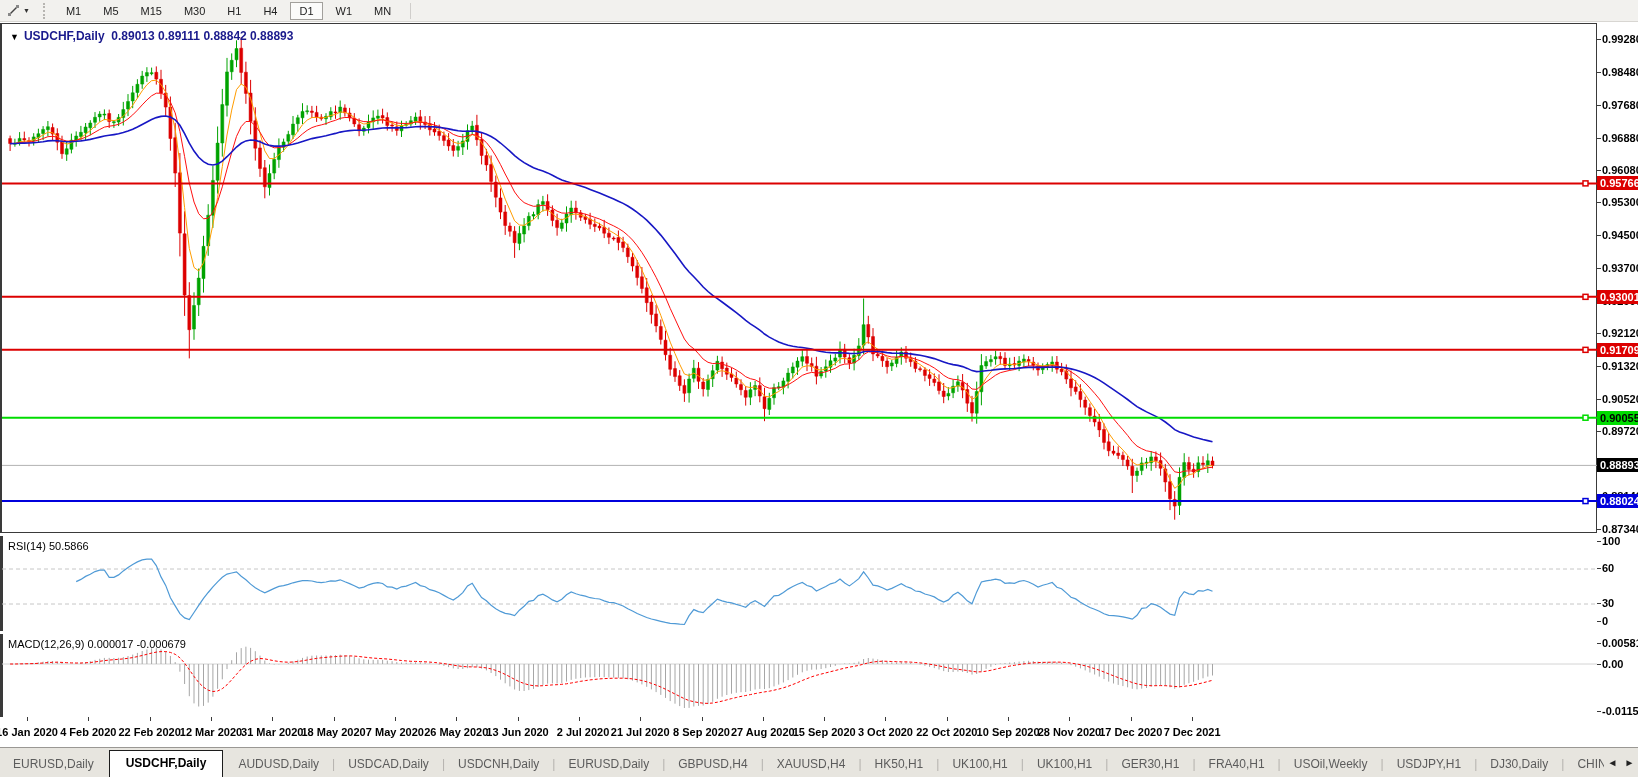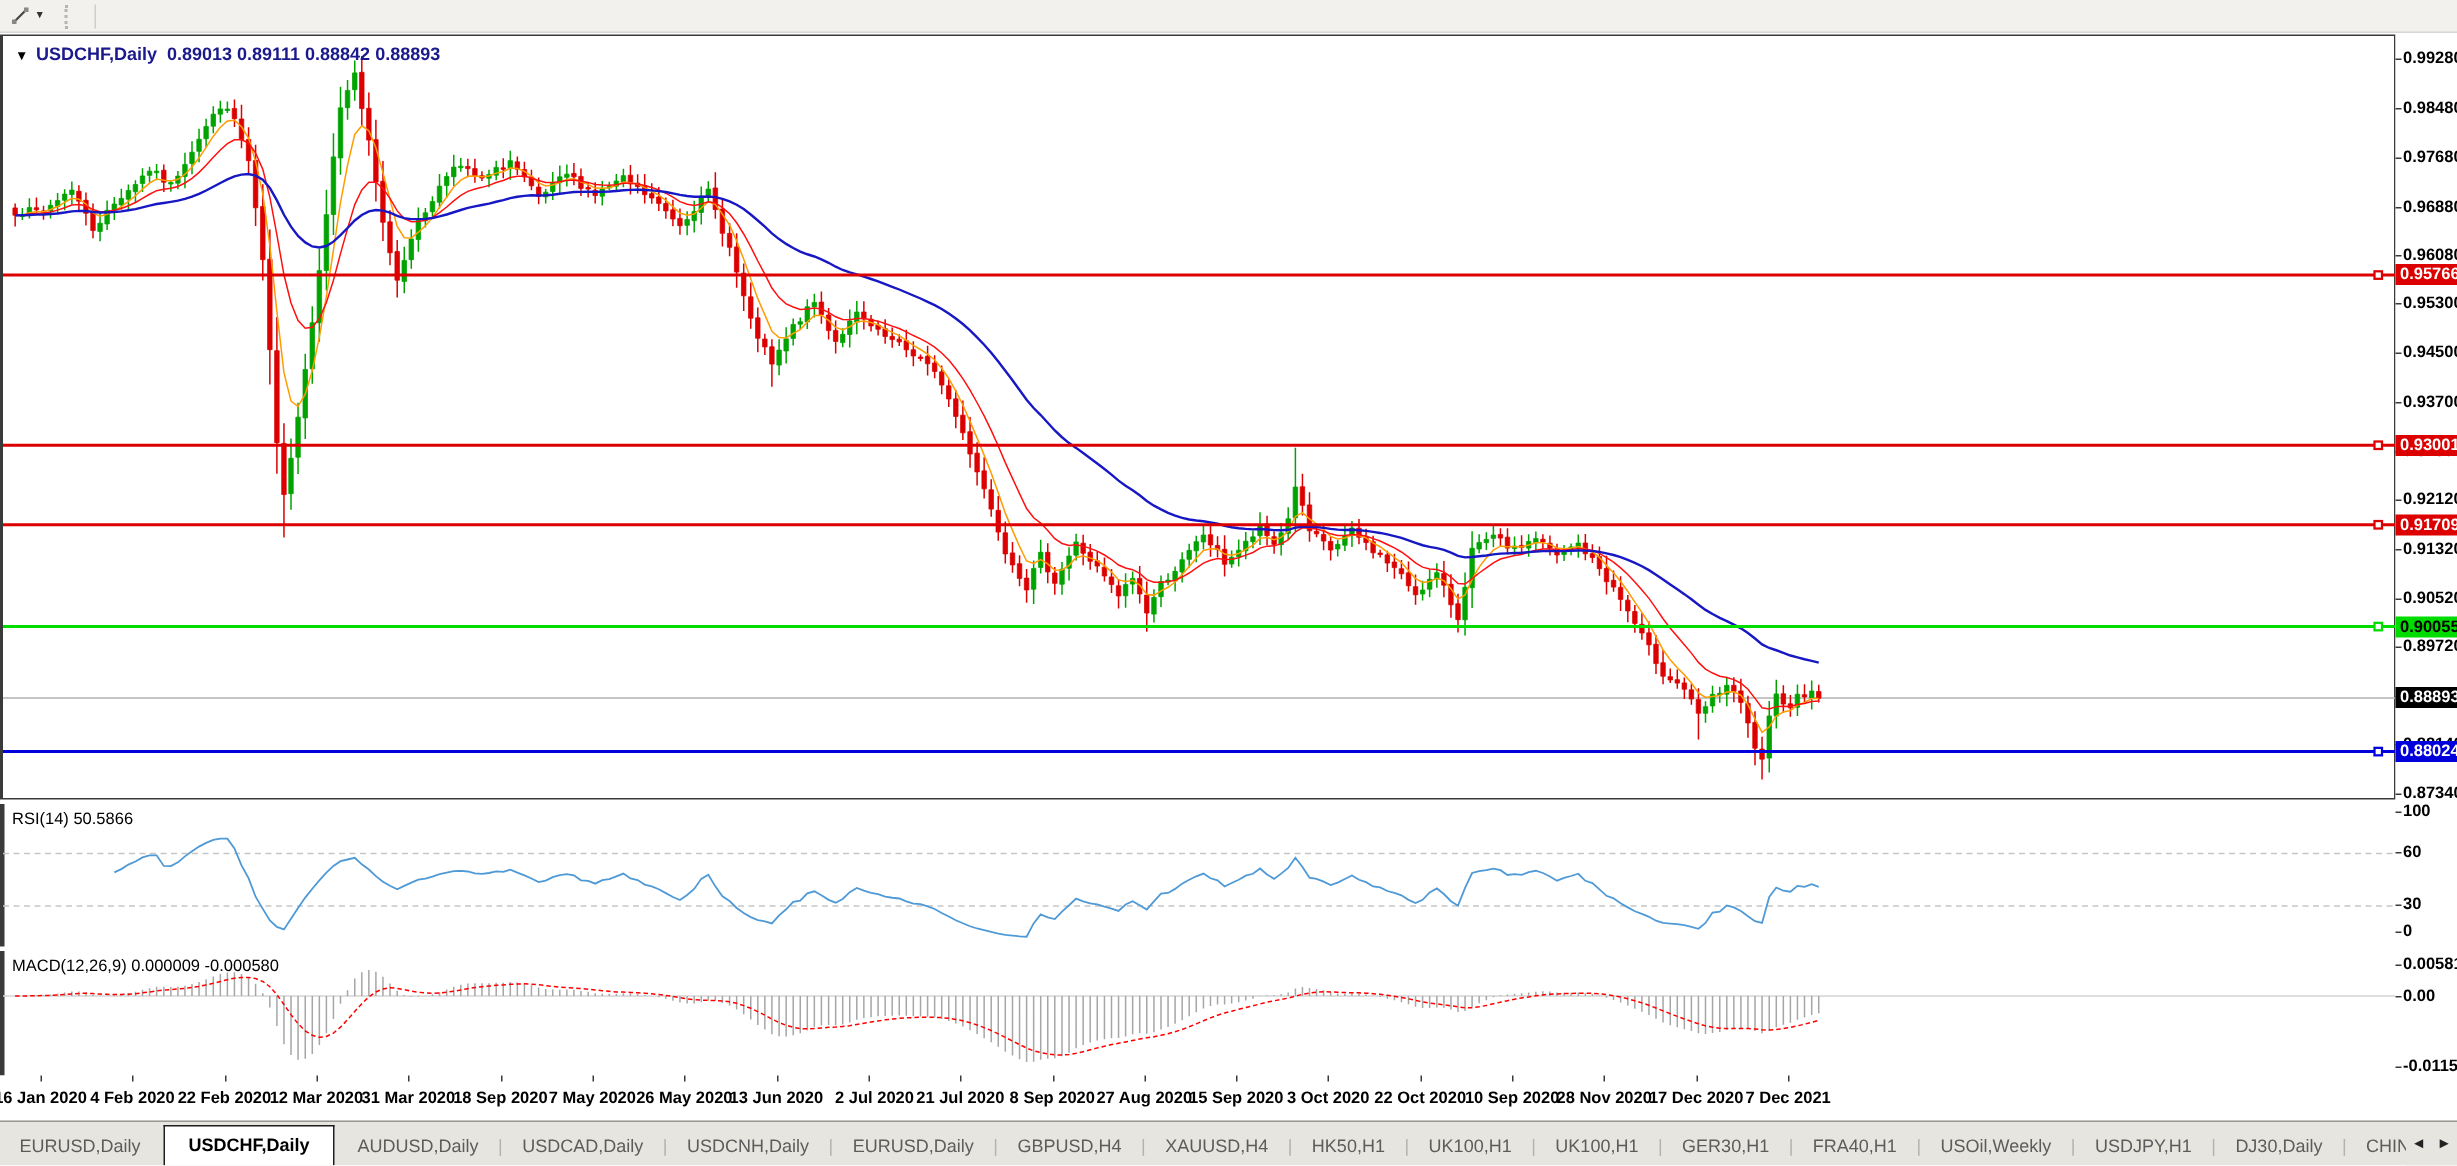--- a/index.html
+++ b/index.html
@@ -56,20 +56,31 @@
   <div id="toolbar">
     <div id="tool-icon-wrap">
       <svg width="13" height="13">
         <path d="M2 11 L11 2" stroke="#444" stroke-width="1.4" fill="none"></path>
         <rect x="1" y="9" width="3" height="3" fill="#888"></rect>
         <rect x="9" y="1" width="3" height="3" fill="#888"></rect>
       </svg>
       <span id="tool-dd">▼</span>
     </div>
     <div id="toolbar-grip"></div>
+    <div id="tf-buttons" style="display: flex;">
+        <div class="tf-btn">M1</div>
+        <div class="tf-btn">M5</div>
+        <div class="tf-btn">M15</div>
+        <div class="tf-btn">M30</div>
+        <div class="tf-btn">H1</div>
+        <div class="tf-btn">H4</div>
+        <div class="tf-btn active">D1</div>
+        <div class="tf-btn">W1</div>
+        <div class="tf-btn">MN</div>
+      </div>
     <div id="tf-end-sep"></div>
   </div>
 
   <div class="pane" id="main-pane" style="top:23px;height:510px">
     <div id="chart-title"><span class="menu-glyph">▼</span><span>USDCHF,Daily</span><span>  </span><span>0.89013 0.89111 0.88842 0.88893</span></div>
     <svg id="main-svg" width="1595" height="508">
         <line x1="0" y1="441.40193861066246" x2="1595" y2="441.40193861066246" stroke="#b2b2b2" stroke-width="1"></line>
         <path d="M12.9 114.7L12.9 122.7M17.6 108.1L17.6 121.6M31.7 109.2L31.7 121.6M36.4 104.7L36.4 118.2M41.1 102.1L41.1 116.1M45.9 97.0L45.9 112.3M64.7 116.8L64.7 136.9M69.4 109.6L69.4 129.4M74.2 107.4L74.2 122.7M78.9 101.9L78.9 115.9M83.6 99.0L83.6 116.3M88.3 96.2L88.3 111.3M93 88.1L93 104.0M97.7 87.2L97.7 97.7M102.4 85.4L102.4 96.1M111.9 96.2L111.9 103.9M116.6 90.0L116.6 102.1M121.3 77.9L121.3 101.5M126 70.1L126 92.1M130.7 61.9L130.7 84.2M135.4 55.2L135.4 74.2M140.2 46.9L140.2 64.8M144.9 43.2L144.9 57.9M149.6 43.6L149.6 51.3M192 268.3L192 315.8M196.7 244.5L196.7 292.0M201.5 211.8L201.5 268.6M206.2 180.2L206.2 231.8M210.9 141.9L210.9 203.9M215.6 102.5L215.6 169.6M220.3 64.9L220.3 132.6M225 33.9L225 92.5M229.7 29.4L229.7 55.9M234.5 16.3L234.5 43.2M267.5 140.5L267.5 171.5M272.2 128.8L272.2 155.2M276.9 114.4L276.9 143.8M281.6 114.6L281.6 127.6M286.3 106.8L286.3 121.1M291 92.0L291 115.0M295.8 90.8L295.8 107.9M300.5 79.2L300.5 100.0M305.2 81.3L305.2 90.5M324 89.2L324 100.9M328.8 83.2L328.8 96.1M338.2 76.5L338.2 95.8M361.8 101.8L361.8 111.7M366.5 90.6L366.5 109.4M371.2 86.4L371.2 105.1M375.9 85.6L375.9 100.4M399.5 96.7L399.5 113.0M404.2 97.2L404.2 102.7M408.9 92.0L408.9 102.6M413.6 88.5L413.6 100.9M456.1 116.8L456.1 132.9M460.8 109.9L460.8 131.0M465.5 100.4L465.5 125.7M470.2 96.9L470.2 111.0M517.4 202.1L517.4 226.2M522.1 194.1L522.1 218.4M526.8 188.3L526.8 206.4M531.5 187.7L531.5 195.5M536.2 175.5L536.2 195.3M540.9 171.9L540.9 187.6M559.8 194.8L559.8 207.5M564.5 182.4L564.5 207.7M569.2 176.7L569.2 198.8M687.1 349.6L687.1 378.6M691.8 335.9L691.8 358.4M706 350.6L706 372.5M710.7 340.9L710.7 363.0M715.4 331.8L715.4 349.7M748.4 358.2L748.4 381.1M753.1 357.0L753.1 372.2M767.3 368.8L767.3 391.0M772 359.6L772 380.7M776.7 358.1L776.7 366.2M781.4 353.7L781.4 370.3M786.1 344.1L786.1 364.4M790.8 338.5L790.8 354.4M795.5 333.2L795.5 350.9M800.3 326.1L800.3 342.4M819.1 343.0L819.1 354.5M823.8 335.6L823.8 353.7M828.5 330.6L828.5 348.8M833.3 329.9L833.3 341.5M838 317.5L838 339.4M852.1 324.7L852.1 346.4M856.8 314.1L856.8 335.8M861.6 274.5L861.6 330.1M889.8 336.0L889.8 347.0M894.6 326.4L894.6 343.3M899.3 323.4L899.3 340.7M946.4 363.2L946.4 376.3M951.1 355.6L951.1 374.1M955.9 351.5L955.9 367.8M974.7 357.6L974.7 399.7M979.4 330.1L979.4 381.3M984.1 332.1L984.1 344.9M988.9 330.9L988.9 342.6M993.6 326.7L993.6 340.8M1007.7 333.7L1007.7 346.4M1017.1 332.1L1017.1 347.1M1021.9 330.4L1021.9 343.1M1040.7 339.4L1040.7 350.0M1045.4 338.3L1045.4 346.2M1050.2 332.3L1050.2 347.8M1135 443.5L1135 457.9M1139.7 433.2L1139.7 451.1M1144.5 433.9L1144.5 444.5M1149.2 427.1L1149.2 446.8M1177.5 443.4L1177.5 491.0M1182.2 429.2L1182.2 461.6M1196.3 432.3L1196.3 453.3M1205.8 429.6L1205.8 449.0" stroke="#00a300" stroke-width="1" fill="none"></path>
         <path d="M8.1 111.6L8.1 127.0M22.3 107.6L22.3 117.9M27 113.2L27 122.5M50.6 99.5L50.6 117.0M55.3 104.3L55.3 126.3M60 111.7L60 134.8M107.2 85.6L107.2 104.0M154.3 42.4L154.3 60.6M159 45.8L159 74.9M163.7 60.9L163.7 91.9M168.4 72.5L168.4 126.7M173.2 98.8L173.2 163.0M177.9 129.0L177.9 232.4M182.6 187.3L182.6 291.9M187.3 258.2L187.3 334.4M239.2 13.3L239.2 60.4M243.9 37.7L243.9 79.8M248.6 55.9L248.6 110.4M253.3 83.3L253.3 136.6M258 116.1L258 152.9M262.8 136.0L262.8 174.3M309.9 81.9L309.9 94.1M314.6 81.8L314.6 97.9M319.3 90.1L319.3 96.7M333.5 81.5L333.5 94.8M342.9 80.3L342.9 92.6M347.6 83.9L347.6 97.4M352.3 89.1L352.3 102.9M357.1 94.4L357.1 112.2M380.6 84.7L380.6 99.5M385.3 88.4L385.3 106.6M390.1 97.7L390.1 107.7M394.8 97.5L394.8 111.7M418.3 86.0L418.3 105.7M423.1 92.1L423.1 105.0M427.8 92.0L427.8 111.6M432.5 98.1L432.5 111.8M437.2 100.6L437.2 116.6M441.9 107.6L441.9 121.9M446.6 109.1L446.6 126.8M451.3 115.0L451.3 132.5M474.9 90.8L474.9 121.8M479.6 108.4L479.6 140.4M484.4 124.9L484.4 146.9M489.1 131.5L489.1 167.9M493.8 151.6L493.8 183.3M498.5 164.4L498.5 195.1M503.2 181.0L503.2 210.9M507.9 198.5L507.9 212.6M512.6 202.2L512.6 233.9M545.6 170.3L545.6 191.9M550.4 181.4L550.4 202.3M555.1 189.7L555.1 211.7M573.9 176.8L573.9 195.7M578.7 186.0L578.7 197.0M583.4 189.9L583.4 199.6M588.1 188.8L588.1 205.2M592.8 194.4L592.8 207.9M597.5 198.8L597.5 206.7M602.2 195.9L602.2 214.1M606.9 203.5L606.9 220.1M611.7 212.4L611.7 216.8M616.4 206.5L616.4 226.3M621.1 212.8L621.1 228.2M625.8 219.7L625.8 238.9M630.5 228.9L630.5 247.4M635.2 236.0L635.2 261.5M639.9 243.0L639.9 269.4M644.7 254.0L644.7 287.9M649.4 270.9L649.4 299.6M654.1 280.9L654.1 308.3M658.8 295.5L658.8 320.5M663.5 306.7L663.5 336.5M668.2 323.7L668.2 351.7M673 337.3L673 357.9M677.7 346.1L677.7 366.9M682.4 355.3L682.4 377.9M696.5 338.1L696.5 364.9M701.2 354.0L701.2 372.5M720.1 332.5L720.1 352.9M724.8 338.6L724.8 355.9M729.5 343.6L729.5 357.7M734.3 347.6L734.3 363.7M739 355.3L739 371.3M743.7 362.0L743.7 381.6M757.8 353.4L757.8 378.3M762.5 363.7L762.5 397.2M805 324.7L805 347.1M809.7 333.5L809.7 347.6M814.4 332.8L814.4 360.4M842.7 319.9L842.7 339.5M847.4 330.2L847.4 345.1M866.3 291.8L866.3 319.7M871 304.1L871 337.1M875.7 326.1L875.7 334.1M880.4 326.7L880.4 342.9M885.1 333.7L885.1 349.6M904 322.0L904 338.8M908.7 328.5L908.7 342.8M913.4 333.1L913.4 348.4M918.1 342.5L918.1 347.6M922.9 343.1L922.9 357.3M927.6 345.2L927.6 361.9M932.3 349.4L932.3 362.2M937 350.3L937 370.4M941.7 359.0L941.7 379.2M960.6 350.0L960.6 374.2M965.3 358.9L965.3 387.9M970 371.9L970 397.6M998.3 328.1L998.3 340.7M1003 328.2L1003 345.5M1012.4 332.9L1012.4 345.2M1026.6 332.2L1026.6 342.1M1031.3 333.0L1031.3 346.3M1036 338.5L1036 351.7M1054.9 332.0L1054.9 349.5M1059.6 338.9L1059.6 351.3M1064.3 340.4L1064.3 359.9M1069 346.5L1069 372.3M1073.7 356.3L1073.7 370.5M1078.4 360.2L1078.4 383.4M1083.2 372.6L1083.2 390.9M1087.9 379.4L1087.9 397.8M1092.6 384.8L1092.6 402.5M1097.3 390.1L1097.3 413.0M1102 399.4L1102 425.4M1106.7 409.3L1106.7 432.2M1111.5 421.7L1111.5 431.4M1116.2 422.4L1116.2 435.1M1120.9 427.6L1120.9 442.0M1125.6 432.0L1125.6 445.8M1130.3 434.8L1130.3 469.0M1153.9 427.5L1153.9 444.1M1158.6 428.5L1158.6 451.7M1163.3 439.9L1163.3 467.8M1168 450.2L1168 486.1M1172.7 467.1L1172.7 495.7M1186.9 432.8L1186.9 451.4M1191.6 439.3L1191.6 453.8M1201 432.2L1201 445.0M1210.5 432.5L1210.5 444.4" stroke="#dc0000" stroke-width="1" fill="none"></path>
         <path d="M11.4 119.3h3v1.0h-3zM16.1 114.4h3v4.4h-3zM30.2 112.9h3v3.7h-3zM34.9 109.7h3v3.9h-3zM39.6 105.4h3v4.1h-3zM44.4 102.7h3v3.0h-3zM63.2 124.8h3v5.5h-3zM67.9 116.2h3v9.1h-3zM72.7 112.0h3v4.1h-3zM77.4 108.3h3v4.3h-3zM82.1 103.0h3v5.8h-3zM86.8 99.0h3v4.8h-3zM91.5 93.3h3v5.0h-3zM96.2 90.1h3v2.8h-3zM100.9 90.1h3v1.0h-3zM110.4 97.7h3v1.0h-3zM115.1 93.4h3v4.7h-3zM119.8 85.6h3v8.0h-3zM124.5 77.5h3v7.5h-3zM129.2 68.8h3v8.1h-3zM133.9 60.3h3v8.2h-3zM138.7 52.1h3v8.0h-3zM143.4 48.6h3v3.5h-3zM148.1 48.7h3v1.0h-3zM190.5 281.5h3v23.6h-3zM195.2 254.1h3v26.7h-3zM200.0 222.3h3v32.3h-3zM204.7 191.2h3v30.7h-3zM209.4 156.4h3v34.8h-3zM214.1 119.1h3v37.2h-3zM218.8 80.6h3v38.4h-3zM223.5 47.9h3v33.4h-3zM228.2 36.3h3v11.5h-3zM233.0 24.6h3v11.2h-3zM266.0 149.6h3v14.0h-3zM270.7 135.3h3v13.8h-3zM275.4 123.0h3v12.6h-3zM280.1 117.9h3v5.3h-3zM284.8 110.4h3v6.8h-3zM289.5 100.1h3v10.7h-3zM294.3 93.7h3v6.0h-3zM299.0 87.4h3v6.4h-3zM303.7 86.8h3v1.0h-3zM322.5 92.3h3v2.5h-3zM327.3 87.6h3v5.2h-3zM336.7 83.1h3v5.3h-3zM360.3 104.1h3v3.1h-3zM365.0 98.1h3v5.6h-3zM369.7 93.9h3v3.8h-3zM374.4 92.1h3v2.1h-3zM398.0 101.8h3v5.0h-3zM402.7 100.3h3v1.0h-3zM407.4 96.7h3v3.4h-3zM412.1 93.1h3v4.4h-3zM454.6 122.4h3v3.8h-3zM459.3 117.0h3v6.1h-3zM464.0 106.8h3v10.8h-3zM468.7 102.0h3v4.3h-3zM515.9 209.4h3v10.0h-3zM520.6 201.9h3v8.1h-3zM525.3 192.3h3v9.3h-3zM530.0 190.5h3v1.6h-3zM534.7 180.5h3v10.1h-3zM539.4 177.6h3v2.9h-3zM558.3 198.9h3v5.5h-3zM563.0 190.0h3v9.0h-3zM567.7 184.0h3v6.7h-3zM685.6 355.0h3v13.8h-3zM690.3 344.2h3v10.1h-3zM704.5 355.5h3v10.0h-3zM709.2 346.7h3v8.1h-3zM713.9 337.3h3v8.8h-3zM746.9 365.7h3v7.5h-3zM751.6 361.6h3v3.8h-3zM765.8 374.3h3v11.1h-3zM770.5 363.7h3v10.1h-3zM775.2 362.7h3v1.3h-3zM779.9 356.9h3v6.4h-3zM784.6 349.1h3v8.2h-3zM789.3 342.9h3v6.0h-3zM794.0 337.1h3v6.1h-3zM798.8 332.7h3v4.6h-3zM817.6 347.5h3v4.5h-3zM822.3 342.8h3v4.2h-3zM827.0 336.8h3v6.4h-3zM831.8 333.9h3v3.2h-3zM836.5 325.7h3v7.4h-3zM850.6 331.2h3v7.9h-3zM855.3 321.9h3v9.8h-3zM860.1 300.7h3v20.5h-3zM888.3 338.9h3v3.1h-3zM893.1 333.4h3v6.1h-3zM897.8 328.0h3v4.8h-3zM944.9 369.4h3v2.6h-3zM949.6 362.2h3v6.6h-3zM954.4 357.8h3v4.2h-3zM973.2 367.5h3v21.7h-3zM977.9 341.5h3v26.3h-3zM982.6 337.6h3v4.4h-3zM987.4 335.6h3v2.2h-3zM992.1 332.7h3v2.2h-3zM1006.2 340.1h3v1.6h-3zM1015.6 337.0h3v4.4h-3zM1020.4 335.0h3v2.8h-3zM1039.2 342.8h3v2.9h-3zM1043.9 340.6h3v1.8h-3zM1048.7 338.0h3v3.0h-3zM1133.5 447.1h3v4.4h-3zM1138.2 438.9h3v7.7h-3zM1143.0 438.2h3v1.0h-3zM1147.7 432.9h3v5.9h-3zM1176.0 453.3h3v28.1h-3zM1180.7 438.6h3v14.8h-3zM1194.8 438.8h3v8.7h-3zM1204.3 436.7h3v4.6h-3z" fill="#00a300" stroke="#00a300" stroke-width="0.5"></path>
@@ -93,21 +104,21 @@
   <div class="pane" id="rsi-pane" style="top:536px;height:95px">
     <div class="pane-label">RSI(14) 50.5866</div>
     <svg id="rsi-svg" width="1595" height="93">
         <line x1="0" y1="32" x2="1595" y2="32" stroke="#c6c6c6" stroke-width="1" stroke-dasharray="4 3"></line>
         <line x1="0" y1="67" x2="1595" y2="67" stroke="#c6c6c6" stroke-width="1" stroke-dasharray="4 3"></line>
         <polyline points="74.2,44.6 78.9,42.4 83.6,39.4 88.3,37.3 93.0,34.6 97.7,33.2 102.4,33.2 107.2,40.3 111.9,40.4 116.6,37.9 121.3,33.9 126.0,30.5 130.7,27.4 135.4,24.9 140.2,22.9 144.9,22.1 149.6,22.1 154.3,28.6 159.0,39.9 163.7,48.4 168.4,60.8 173.2,68.9 177.9,76.6 182.6,80.9 187.3,82.6 192.0,75.5 196.7,68.4 201.5,61.4 206.2,55.5 210.9,49.9 215.6,44.8 220.3,40.3 225.0,37.1 229.7,36.0 234.5,34.9 239.2,39.2 243.9,42.7 248.6,47.1 253.3,50.8 258.0,53.5 262.8,55.8 267.5,53.6 272.2,51.4 276.9,49.4 281.6,48.7 286.3,47.4 291.0,45.8 295.8,44.7 300.5,43.7 305.2,43.6 309.9,44.0 314.6,45.2 319.3,45.6 324.0,45.0 328.8,43.9 333.5,44.2 338.2,42.8 342.9,44.8 347.6,46.6 352.3,48.7 357.1,51.1 361.8,50.1 366.5,47.8 371.2,46.4 375.9,45.7 380.6,46.5 385.3,49.9 390.1,50.2 394.8,52.1 399.5,49.8 404.2,49.1 408.9,47.2 413.6,45.4 418.3,48.6 423.1,49.7 427.8,52.7 432.5,53.9 437.2,55.8 441.9,58.4 446.6,61.0 451.3,63.0 456.1,59.7 460.8,55.6 465.5,48.9 470.2,46.2 474.9,53.9 479.6,60.5 484.4,63.7 489.1,68.3 493.8,71.7 498.5,74.4 503.2,76.4 507.9,77.2 512.6,78.6 517.4,73.2 522.1,69.2 526.8,64.3 531.5,63.4 536.2,58.6 540.9,57.2 545.6,59.8 550.4,62.9 555.1,64.8 559.8,62.3 564.5,57.8 569.2,55.0 573.9,56.7 578.7,58.2 583.4,59.1 588.1,60.7 592.8,61.5 597.5,62.0 602.2,63.9 606.9,65.4 611.7,65.7 616.4,67.2 621.1,69.0 625.8,71.7 630.5,74.0 635.2,76.5 639.9,78.5 644.7,80.5 649.4,82.0 654.1,83.1 658.8,84.3 663.5,85.4 668.2,86.3 673.0,86.7 677.7,87.2 682.4,87.5 687.1,78.6 691.8,72.6 696.5,74.6 701.2,75.7 706.0,70.7 710.7,66.5 715.4,62.1 720.1,63.9 724.8,65.2 729.5,65.9 734.3,67.4 739.0,68.7 743.7,70.3 748.4,66.0 753.1,63.8 757.8,66.5 762.5,69.4 767.3,63.9 772.0,58.8 776.7,58.3 781.4,55.6 786.1,52.1 790.8,49.5 795.5,47.2 800.3,45.4 805.0,48.5 809.7,49.9 814.4,54.0 819.1,51.7 823.8,49.5 828.5,46.8 833.3,45.5 838.0,42.0 842.7,46.0 847.4,48.9 852.1,45.4 856.8,41.6 861.6,34.8 866.3,41.0 871.0,48.1 875.7,48.9 880.4,50.8 885.1,53.0 889.8,51.4 894.6,49.0 899.3,46.7 904.0,49.5 908.7,51.1 913.4,54.0 918.1,54.6 922.9,57.0 927.6,58.2 932.3,59.9 937.0,62.9 941.7,65.0 946.4,62.9 951.1,58.0 955.9,55.3 960.6,59.0 965.3,63.8 970.0,66.8 974.7,54.9 979.4,45.0 984.1,43.8 988.9,43.1 993.6,42.1 998.3,43.1 1003.0,46.3 1007.7,45.8 1012.4,46.3 1017.1,44.4 1021.9,43.5 1026.6,45.0 1031.3,47.3 1036.0,50.1 1040.7,48.2 1045.4,47.0 1050.2,45.5 1054.9,50.2 1059.6,51.7 1064.3,55.9 1069.0,60.2 1073.7,61.9 1078.4,65.2 1083.2,67.9 1087.9,70.5 1092.6,72.3 1097.3,74.2 1102.0,76.8 1106.7,78.3 1111.5,78.7 1116.2,79.1 1120.9,79.8 1125.6,80.9 1130.3,82.2 1135.0,78.3 1139.7,71.4 1144.5,70.8 1149.2,66.6 1153.9,67.9 1158.6,70.3 1163.3,73.8 1168.0,77.1 1172.7,78.3 1177.5,61.0 1182.2,54.7 1186.9,56.8 1191.6,57.5 1196.3,53.6 1201.0,54.2 1205.8,52.4 1210.5,54.3 " fill="none" stroke="#4f9ad6" stroke-width="1.2"></polyline>
       </svg>
   </div>
 
   <div class="pane" id="macd-pane" style="top:634px;height:83px">
-    <div class="pane-label">MACD(12,26,9) 0.000009 -0.000580</div>
+    <div class="pane-label">MACD(12,26,9) 0.000017 -0.000679</div>
     <svg id="macd-svg" width="1595" height="81">
         <line x1="0" y1="29" x2="1595" y2="29" stroke="#d4d4d4" stroke-width="1"></line>
         <path d="M8.1 29L8.1 29.0M12.9 29L12.9 29.0M17.6 29L17.6 28.6M22.3 29L22.3 28.4M27.0 29L27.0 28.3M31.7 29L31.7 28.0M36.4 29L36.4 27.4M41.1 29L41.1 26.7M45.9 29L45.9 26.0M50.6 29L50.6 26.0M55.3 29L55.3 26.7M60.0 29L60.0 28.1M64.7 29L64.7 28.9M69.4 29L69.4 28.9M74.2 29L74.2 28.5M78.9 29L78.9 27.9M83.6 29L83.6 27.0M88.3 29L88.3 26.1M93.0 29L93.0 24.9M97.7 29L97.7 23.8M102.4 29L102.4 22.9M107.2 29L107.2 22.9M111.9 29L111.9 23.0M116.6 29L116.6 22.8M121.3 29L121.3 22.1M126.0 29L126.0 21.0M130.7 29L130.7 19.6M135.4 29L135.4 17.9M140.2 29L140.2 16.0M144.9 29L144.9 14.4M149.6 29L149.6 13.3M154.3 29L154.3 13.2M159.0 29L159.0 14.4M163.7 29L163.7 16.5M168.4 29L168.4 20.9M173.2 29L173.2 27.1M177.9 29L177.9 36.7M182.6 29L182.6 49.0M187.3 29L187.3 61.2M192.0 29L192.0 68.4M196.7 29L196.7 71.5M201.5 29L201.5 70.9M206.2 29L206.2 67.6M210.9 29L210.9 61.7M215.6 29L215.6 53.8M220.3 29L220.3 44.3M225.0 29L225.0 34.1M229.7 29L229.7 25.2M234.5 29L234.5 17.3M239.2 29L239.2 13.1M243.9 29L243.9 11.7M248.6 29L248.6 12.9M253.3 29L253.3 16.2M258.0 29L258.0 20.6M262.8 29L262.8 25.5M267.5 29L267.5 28.4M272.2 29L272.2 29.5M276.9 29L276.9 29.4M281.6 29L281.6 28.9M286.3 29L286.3 27.9M291.0 29L291.0 26.4M295.8 29L295.8 24.7M300.5 29L300.5 22.9M305.2 29L305.2 21.5M309.9 29L309.9 20.7M314.6 29L314.6 20.5M319.3 29L319.3 20.5M324.0 29L324.0 20.5M328.8 29L328.8 20.2M333.5 29L333.5 20.1M338.2 29L338.2 19.7M342.9 29L342.9 20.0M347.6 29L347.6 20.7M352.3 29L352.3 21.8M357.1 29L357.1 23.3M361.8 29L361.8 24.4M366.5 29L366.5 24.7M371.2 29L371.2 24.8M375.9 29L375.9 24.7M380.6 29L380.6 24.8M385.3 29L385.3 25.6M390.1 29L390.1 26.2M394.8 29L394.8 27.1M399.5 29L399.5 27.5M404.2 29L404.2 27.7M408.9 29L408.9 27.5M413.6 29L413.6 27.2M418.3 29L418.3 27.3M423.1 29L423.1 27.6M427.8 29L427.8 28.3M432.5 29L432.5 29.0M437.2 29L437.2 29.8M441.9 29L441.9 30.9M446.6 29L446.6 32.1M451.3 29L451.3 33.4M456.1 29L456.1 34.0M460.8 29L460.8 34.0M465.5 29L465.5 33.2M470.2 29L470.2 32.1M474.9 29L474.9 32.3M479.6 29L479.6 33.6M484.4 29L484.4 35.4M489.1 29L489.1 38.0M493.8 29L493.8 41.1M498.5 29L498.5 44.7M503.2 29L503.2 48.3M507.9 29L507.9 51.4M512.6 29L512.6 54.5M517.4 29L517.4 55.9M522.1 29L522.1 56.0M526.8 29L526.8 55.1M531.5 29L531.5 53.9M536.2 29L536.2 52.0M540.9 29L540.9 49.9M545.6 29L545.6 48.7M550.4 29L550.4 48.4M555.1 29L555.1 48.5M559.8 29L559.8 48.0M564.5 29L564.5 46.6M569.2 29L569.2 44.9M573.9 29L573.9 43.8M578.7 29L578.7 43.1M583.4 29L583.4 42.5M588.1 29L588.1 42.3M592.8 29L592.8 42.2M597.5 29L597.5 42.0M602.2 29L602.2 42.2M606.9 29L606.9 42.5M611.7 29L611.7 42.6M616.4 29L616.4 42.9M621.1 29L621.1 43.4M625.8 29L625.8 44.3M630.5 29L630.5 45.6M635.2 29L635.2 47.4M639.9 29L639.9 49.4M644.7 29L644.7 51.8M649.4 29L649.4 54.4M654.1 29L654.1 57.1M658.8 29L658.8 59.9M663.5 29L663.5 62.9M668.2 29L668.2 66.1M673.0 29L673.0 68.7M677.7 29L677.7 71.1M682.4 29L682.4 73.0M687.1 29L687.1 72.9M691.8 29L691.8 71.5M696.5 29L696.5 70.9M701.2 29L701.2 70.5M706.0 29L706.0 69.1M710.7 29L710.7 66.8M715.4 29L715.4 63.8M720.1 29L720.1 61.7M724.8 29L724.8 60.0M729.5 29L729.5 58.7M734.3 29L734.3 57.8M739.0 29L739.0 57.2M743.7 29L743.7 57.0M748.4 29L748.4 56.0M753.1 29L753.1 54.5M757.8 29L757.8 53.9M762.5 29L762.5 54.1M767.3 29L767.3 53.2M772.0 29L772.0 51.4M776.7 29L776.7 49.6M781.4 29L781.4 47.5M786.1 29L786.1 45.1M790.8 29L790.8 42.5M795.5 29L795.5 39.8M800.3 29L800.3 37.3M805.0 29L805.0 35.7M809.7 29L809.7 34.7M814.4 29L814.4 34.6M819.1 29L819.1 34.0M823.8 29L823.8 33.2M828.5 29L828.5 32.0M833.3 29L833.3 30.8M838.0 29L838.0 29.2M842.7 29L842.7 28.5M847.4 29L847.4 28.5M852.1 29L852.1 27.8M856.8 29L856.8 26.6M861.6 29L861.6 24.0M866.3 29L866.3 23.0M871.0 29L871.0 23.6M875.7 29L875.7 24.3M880.4 29L880.4 25.2M885.1 29L885.1 26.5M889.8 29L889.8 27.3M894.6 29L894.6 27.4M899.3 29L899.3 27.1M904.0 29L904.0 27.4M908.7 29L908.7 27.9M913.4 29L913.4 28.9M918.1 29L918.1 29.7M922.9 29L922.9 30.8M927.6 29L927.6 31.9M932.3 29L932.3 33.1M937.0 29L937.0 34.5M941.7 29L941.7 36.1M946.4 29L946.4 37.0M951.1 29L951.1 37.0M955.9 29L955.9 36.6M960.6 29L960.6 36.9M965.3 29L965.3 38.0M970.0 29L970.0 39.6M974.7 29L974.7 39.0M979.4 29L979.4 36.4M984.1 29L984.1 33.9M988.9 29L988.9 31.8M993.6 29L993.6 29.9M998.3 29L998.3 28.5M1003.0 29L1003.0 28.0M1007.7 29L1007.7 27.5M1012.4 29L1012.4 27.1M1017.1 29L1017.1 26.6M1021.9 29L1021.9 26.1M1026.6 29L1026.6 25.8M1031.3 29L1031.3 26.0M1036.0 29L1036.0 26.6M1040.7 29L1040.7 26.8M1045.4 29L1045.4 26.8M1050.2 29L1050.2 26.6M1054.9 29L1054.9 27.1M1059.6 29L1059.6 27.7M1064.3 29L1064.3 28.7M1069.0 29L1069.0 30.2M1073.7 29L1073.7 31.7M1078.4 29L1078.4 33.4M1083.2 29L1083.2 35.4M1087.9 29L1087.9 37.5M1092.6 29L1092.6 39.5M1097.3 29L1097.3 41.6M1102.0 29L1102.0 44.1M1106.7 29L1106.7 46.6M1111.5 29L1111.5 48.5M1116.2 29L1116.2 49.9M1120.9 29L1120.9 51.1M1125.6 29L1125.6 52.3M1130.3 29L1130.3 53.8M1135.0 29L1135.0 54.3M1139.7 29L1139.7 53.7M1144.5 29L1144.5 53.0M1149.2 29L1149.2 51.7M1153.9 29L1153.9 50.7M1158.6 29L1158.6 50.3M1163.3 29L1163.3 50.8M1168.0 29L1168.0 52.3M1172.7 29L1172.7 53.8M1177.5 29L1177.5 52.4M1182.2 29L1182.2 49.8M1186.9 29L1186.9 48.2M1191.6 29L1191.6 46.8M1196.3 29L1196.3 44.9M1201.0 29L1201.0 43.3M1205.8 29L1205.8 41.6M1210.5 29L1210.5 40.5" stroke="#a6a6a6" stroke-width="1" fill="none"></path>
         <polyline points="8.1,29.0 12.9,29.0 17.6,28.9 22.3,28.8 27.0,28.7 31.7,28.6 36.4,28.3 41.1,28.0 45.9,27.6 50.6,27.3 55.3,27.2 60.0,27.4 64.7,27.7 69.4,27.9 74.2,28.0 78.9,28.0 83.6,27.8 88.3,27.5 93.0,26.9 97.7,26.3 102.4,25.6 107.2,25.1 111.9,24.7 116.6,24.3 121.3,23.9 126.0,23.3 130.7,22.6 135.4,21.6 140.2,20.5 144.9,19.3 149.6,18.1 154.3,17.1 159.0,16.6 163.7,16.6 168.4,17.4 173.2,19.3 177.9,22.8 182.6,28.1 187.3,34.7 192.0,41.4 196.7,47.5 201.5,52.2 206.2,55.2 210.9,56.5 215.6,56.0 220.3,53.7 225.0,49.8 229.7,44.8 234.5,39.3 239.2,34.1 243.9,29.6 248.6,26.3 253.3,24.3 258.0,23.5 262.8,23.9 267.5,24.8 272.2,25.8 276.9,26.5 281.6,27.0 286.3,27.2 291.0,27.0 295.8,26.5 300.5,25.8 305.2,25.0 309.9,24.1 314.6,23.4 319.3,22.8 324.0,22.4 328.8,21.9 333.5,21.6 338.2,21.2 342.9,21.0 347.6,20.9 352.3,21.1 357.1,21.5 361.8,22.1 366.5,22.6 371.2,23.1 375.9,23.4 380.6,23.7 385.3,24.0 390.1,24.5 394.8,25.0 399.5,25.5 404.2,25.9 408.9,26.3 413.6,26.4 418.3,26.6 423.1,26.8 427.8,27.1 432.5,27.5 437.2,28.0 441.9,28.6 446.6,29.3 451.3,30.1 456.1,30.9 460.8,31.5 465.5,31.8 470.2,31.9 474.9,32.0 479.6,32.3 484.4,32.9 489.1,33.9 493.8,35.4 498.5,37.2 503.2,39.4 507.9,41.8 512.6,44.4 517.4,46.7 522.1,48.5 526.8,49.9 531.5,50.7 536.2,50.9 540.9,50.7 545.6,50.3 550.4,49.9 555.1,49.7 559.8,49.3 564.5,48.8 569.2,48.0 573.9,47.2 578.7,46.3 583.4,45.6 588.1,44.9 592.8,44.4 597.5,43.9 602.2,43.6 606.9,43.4 611.7,43.2 616.4,43.2 621.1,43.2 625.8,43.4 630.5,43.9 635.2,44.6 639.9,45.5 644.7,46.8 649.4,48.3 654.1,50.1 658.8,52.0 663.5,54.2 668.2,56.6 673.0,59.0 677.7,61.4 682.4,63.7 687.1,65.6 691.8,66.7 696.5,67.6 701.2,68.2 706.0,68.4 710.7,68.0 715.4,67.2 720.1,66.1 724.8,64.9 729.5,63.6 734.3,62.5 739.0,61.4 743.7,60.5 748.4,59.6 753.1,58.6 757.8,57.7 762.5,56.9 767.3,56.2 772.0,55.2 776.7,54.1 781.4,52.8 786.1,51.3 790.8,49.5 795.5,47.6 800.3,45.5 805.0,43.6 809.7,41.8 814.4,40.3 819.1,39.1 823.8,37.9 828.5,36.7 833.3,35.5 838.0,34.3 842.7,33.1 847.4,32.2 852.1,31.3 856.8,30.4 861.6,29.1 866.3,27.9 871.0,27.0 875.7,26.5 880.4,26.2 885.1,26.3 889.8,26.5 894.6,26.7 899.3,26.8 904.0,26.9 908.7,27.1 913.4,27.5 918.1,27.9 922.9,28.5 927.6,29.2 932.3,30.0 937.0,30.9 941.7,31.9 946.4,32.9 951.1,33.8 955.9,34.3 960.6,34.9 965.3,35.5 970.0,36.3 974.7,36.9 979.4,36.8 984.1,36.2 988.9,35.3 993.6,34.2 998.3,33.1 1003.0,32.1 1007.7,31.1 1012.4,30.3 1017.1,29.6 1021.9,28.9 1026.6,28.3 1031.3,27.8 1036.0,27.6 1040.7,27.4 1045.4,27.3 1050.2,27.2 1054.9,27.1 1059.6,27.2 1064.3,27.5 1069.0,28.1 1073.7,28.8 1078.4,29.7 1083.2,30.8 1087.9,32.2 1092.6,33.6 1097.3,35.2 1102.0,37.0 1106.7,38.9 1111.5,40.8 1116.2,42.6 1120.9,44.3 1125.6,45.9 1130.3,47.5 1135.0,48.9 1139.7,49.8 1144.5,50.5 1149.2,50.7 1153.9,50.7 1158.6,50.6 1163.3,50.7 1168.0,51.0 1172.7,51.5 1177.5,51.7 1182.2,51.3 1186.9,50.7 1191.6,49.9 1196.3,48.9 1201.0,47.8 1205.8,46.5 1210.5,45.3 " fill="none" stroke="#ff0000" stroke-width="1" stroke-dasharray="3 2"></polyline>
       </svg>
   </div>
 
   <div id="axis-col">
       <div class="tickdash" style="top: 16.1826px;"></div>
       <div class="ticklabel" style="top: 10.1826px;">0.99280</div>
@@ -168,21 +179,21 @@
       <div class="datelabel" style="left: 27px;">16 Jan 2020</div>
       <div class="datetick" style="left: 88.32px;"></div>
       <div class="datelabel" style="left: 88.32px;">4 Feb 2020</div>
       <div class="datetick" style="left: 149.64px;"></div>
       <div class="datelabel" style="left: 149.64px;">22 Feb 2020</div>
       <div class="datetick" style="left: 210.96px;"></div>
       <div class="datelabel" style="left: 210.96px;">12 Mar 2020</div>
       <div class="datetick" style="left: 272.28px;"></div>
       <div class="datelabel" style="left: 272.28px;">31 Mar 2020</div>
       <div class="datetick" style="left: 333.6px;"></div>
-      <div class="datelabel" style="left: 333.6px;">18 Sep 2020</div>
+      <div class="datelabel" style="left: 333.6px;">18 May 2020</div>
       <div class="datetick" style="left: 394.92px;"></div>
       <div class="datelabel" style="left: 394.92px;">7 May 2020</div>
       <div class="datetick" style="left: 456.24px;"></div>
       <div class="datelabel" style="left: 456.24px;">26 May 2020</div>
       <div class="datetick" style="left: 517.56px;"></div>
       <div class="datelabel" style="left: 517.56px;">13 Jun 2020</div>
       <div class="datetick" style="left: 578.88px;"></div>
       <div class="datelabel" style="left: 551px; margin-left: 32px;">2 Jul 2020</div>
       <div class="datetick" style="left: 640.2px;"></div>
       <div class="datelabel" style="left: 640.2px;">21 Jul 2020</div>

